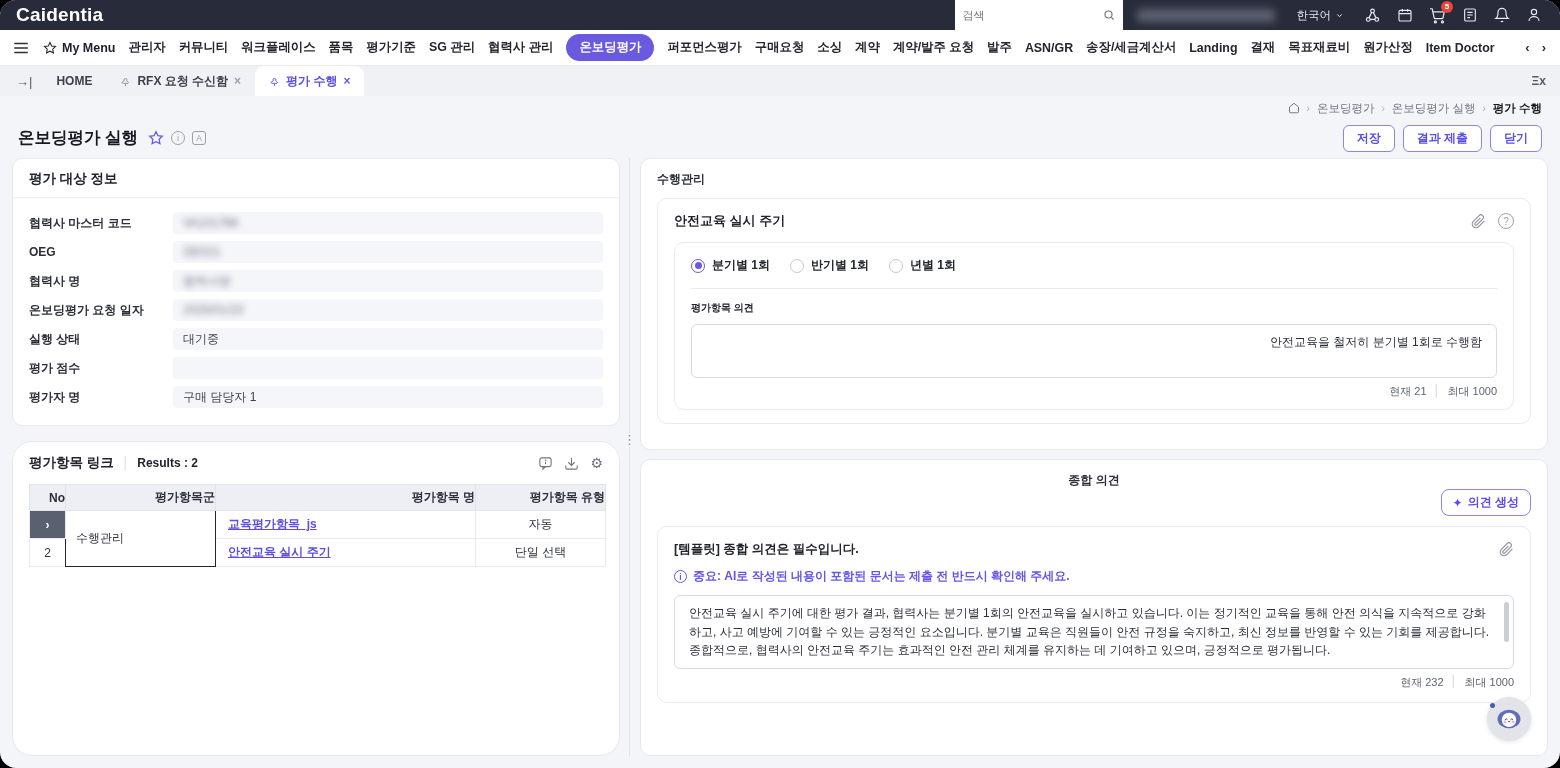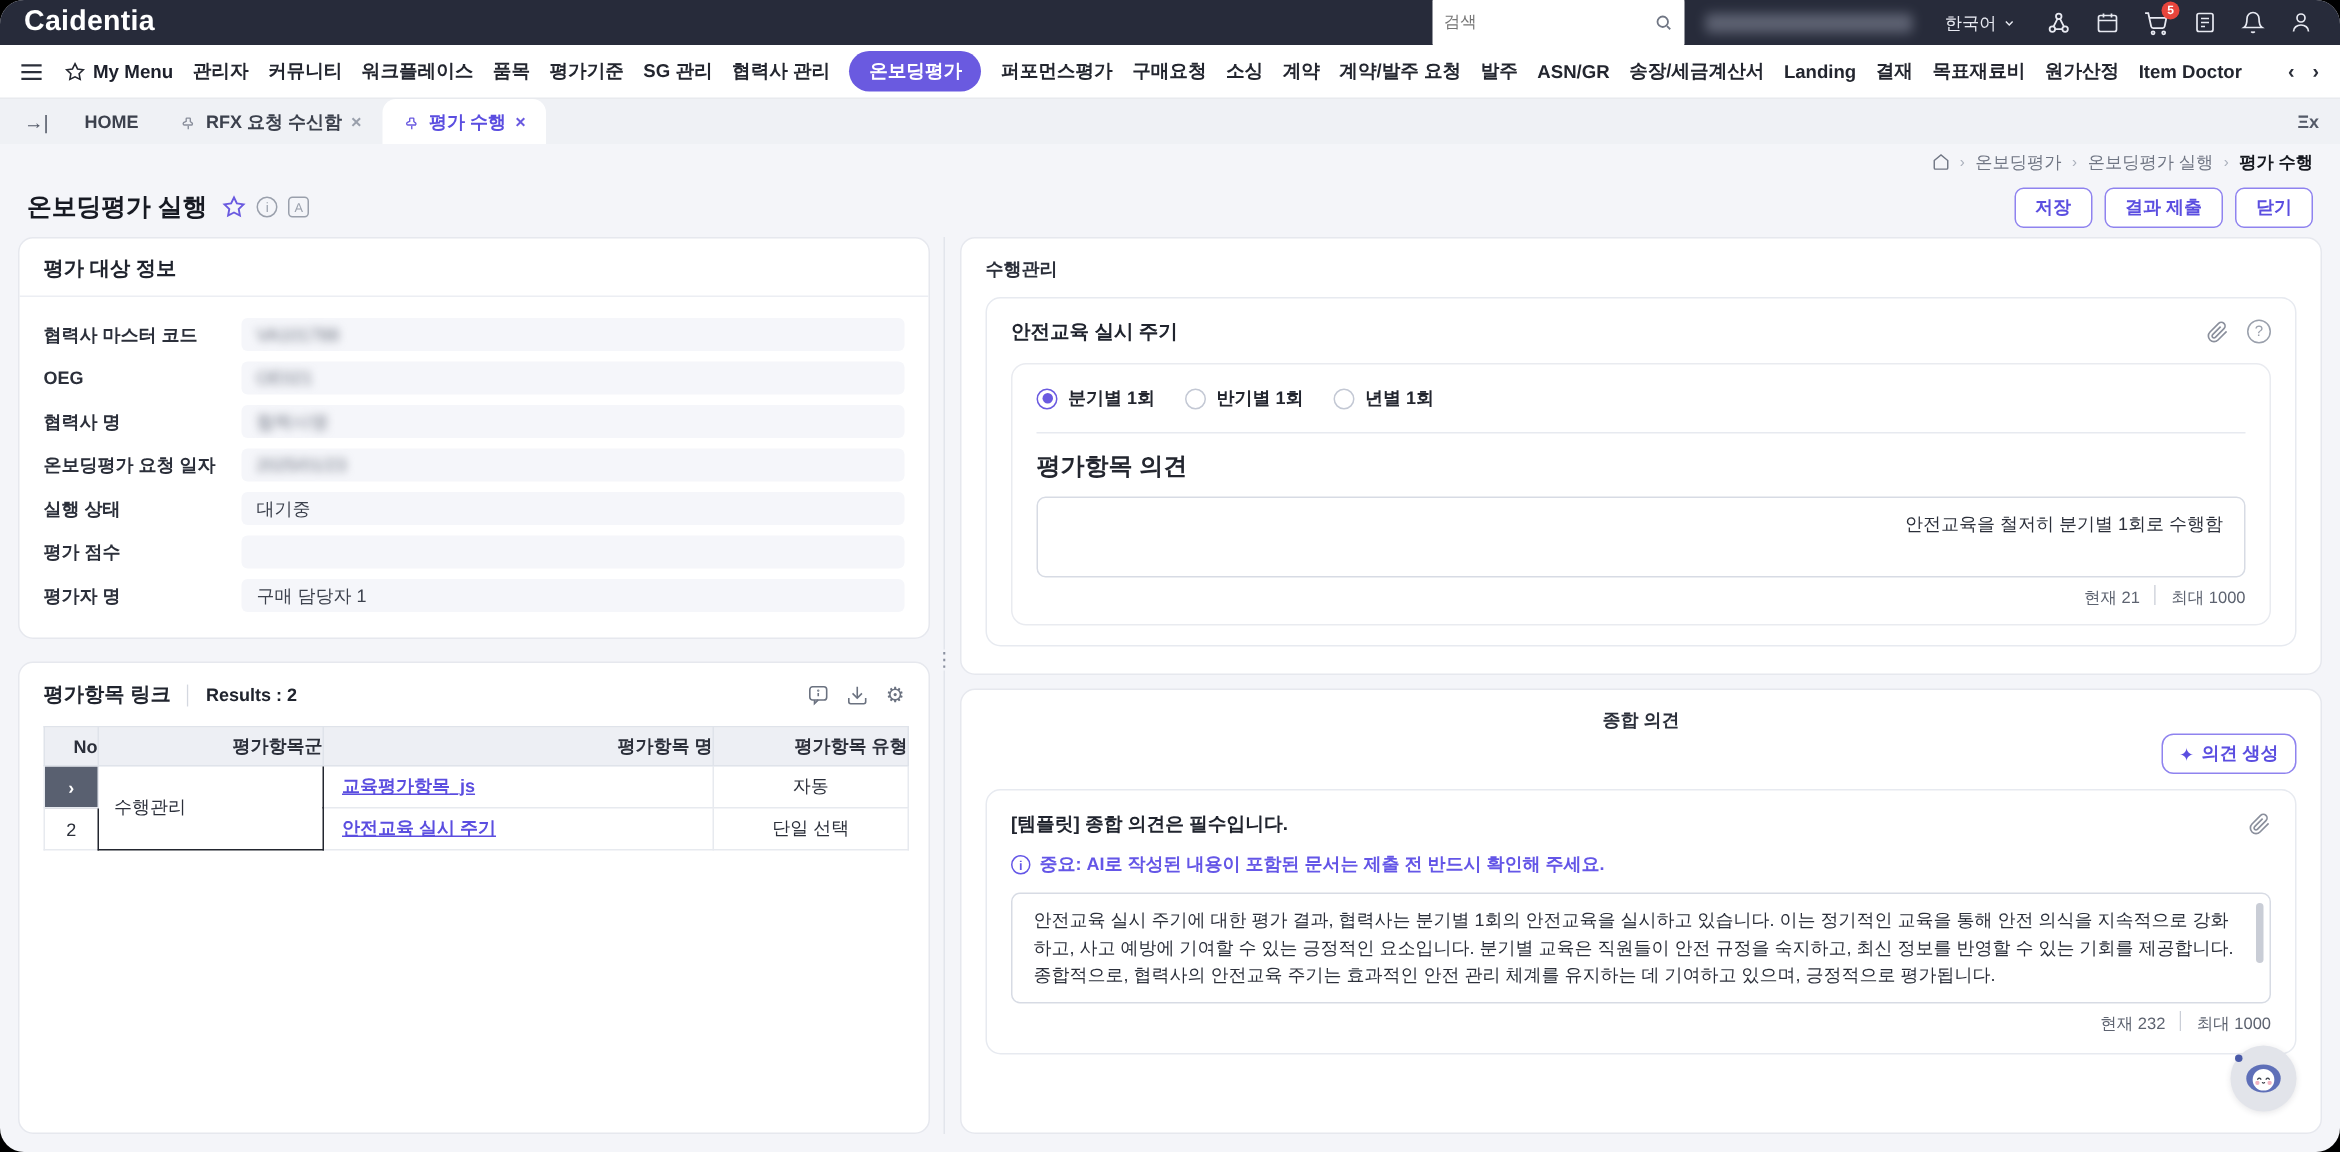--- a/index.html
+++ b/index.html
@@ -58,27 +58,27 @@
   .vdivider { width:20px; position:relative; flex:none; }
   .vdivider::before { content:""; position:absolute; left:9px; top:0; bottom:0; width:1px; background:#e2e5ec; }
   .drag-dots { position:absolute; left:3px; top:46%; color:#8a90a0; font-size:13px; letter-spacing:0; line-height:.6; cursor:col-resize; background:#f4f5f9; padding:3px 0; }
   .right-col { flex:1; display:flex; flex-direction:column; gap:9px; min-height:0; }
 
   .card { background:#fff; border:1px solid #e6e8ee; border-radius:10px; }
 
   
   .card-header { padding:11px 16px 9px; border-bottom:1px solid #eceef3; font-size:13.5px; font-weight:800; color:#20242e; }
   .fields { padding:14px 16px 10px; }
-  .frow { display:flex; align-items:center; margin-bottom:7px; }
+  .frow { display:flex; align-items:center; margin-bottom:7px;gap:12px; }
   .flabel { width:132px; font-size:12px; font-weight:700; color:#2b2f3a; flex:none; }
   .fvalue { flex:1; background:#f5f6fa; border-radius:4px; height:22px; line-height:22px; padding:0 10px; font-size:12px; color:#3c414d; overflow:hidden; }
   .blurred { filter:blur(3px); color:#707684; }
 
   
-  .lc2 { flex:1; display:flex; flex-direction:column; min-height:0; }
+  .lc2 { flex:1; display:flex; flex-direction:column; min-height:0;border-radius:20px; }
   .lc2-header { padding:12px 16px 10px; display:flex; align-items:center; gap:8px; }
   .lc2-title { font-size:13.5px; font-weight:800; color:#20242e; }
   .lc2-sep { color:#d4d8e0; font-size:12px; }
   .lc2-results { font-size:12px; font-weight:700; color:#20242e; }
   .lc2-icons { margin-left:auto; display:flex; align-items:center; gap:11px; color:#6b7280; }
   .lc2-icons .gi { cursor:pointer; display:flex; }
   .gear-glyph { font-size:14px; line-height:1; }
   table.grid { border-collapse:collapse; margin:2px 16px 0; width:576px; table-layout:fixed; }
   .grid th { background:#edeff4; border:1px solid #dfe3ea; font-size:12px; font-weight:700; color:#2b2f3a; height:26px; text-align:right; }
   .grid td { border:1px solid #e7eaef; font-size:12px; color:#2b2f3a; height:28px; background:#fff; }
@@ -100,21 +100,21 @@
   .item-title { font-size:13px; font-weight:700; color:#20242e; }
   .item-head-icons { margin-left:auto; display:flex; align-items:center; gap:12px; color:#8a8f9c; }
   .inner-box { margin-top:12px; border:1px solid #e9ebf0; border-radius:10px; padding:14px 16px 10px; }
   .radio-row { display:flex; align-items:center; gap:20px; }
   .radio { display:flex; align-items:center; gap:7px; cursor:pointer; }
   .rdot { width:14px; height:14px; border-radius:50%; border:1.5px solid #c3c8d4; background:#fff; position:relative; flex:none; }
   .radio.sel .rdot { border-color:#6a5ae0; }
   .radio.sel .rdot::after { content:""; position:absolute; left:2.5px; top:2.5px; width:7px; height:7px; border-radius:50%; background:#6a5ae0; }
   .rlabel { font-size:12px; font-weight:600; color:#23262f; }
   .hr { border-top:1px solid #e7eaf0; margin:14px 0 12px; }
-  .sub-label { font-size:16px; font-weight:700; color:#23262f; margin-bottom:9px; }
+  .sub-label { font-size:10px; font-weight:700; color:#23262f; margin-bottom:9px; }
   .tarea { border:1px solid #d7dbe4; border-radius:6px; padding:8px 14px; font-size:12px; color:#2b2f3a; line-height:1.55; background:#fff; position:relative; }
   .tareaA { height:54px;text-align:right; }
   .tareaB { min-height:70px; padding-right:22px; }
   .counter { margin-top:6px; text-align:right; font-size:11px; color:#5d6370; display:flex; justify-content:flex-end; gap:7px; }
   .counter .csep { color:#c9cdd6; }
   .scroll-thumb { position:absolute; right:4px; top:6px; width:5px; height:40px; border-radius:3px; background:#c9cdd6; }
 
   .rcB-head { display:flex; align-items:center;flex-direction:column; }
   .gen-btn { margin-left:auto; display:flex; align-items:center; gap:5px; background:#fff; border:1px solid #8f83ef; color:#5b4ee0; border-radius:8px; font-size:12px; font-weight:700; padding:4px 11px; cursor:pointer; font-family:inherit; }
   .spark { font-size:12px; }

